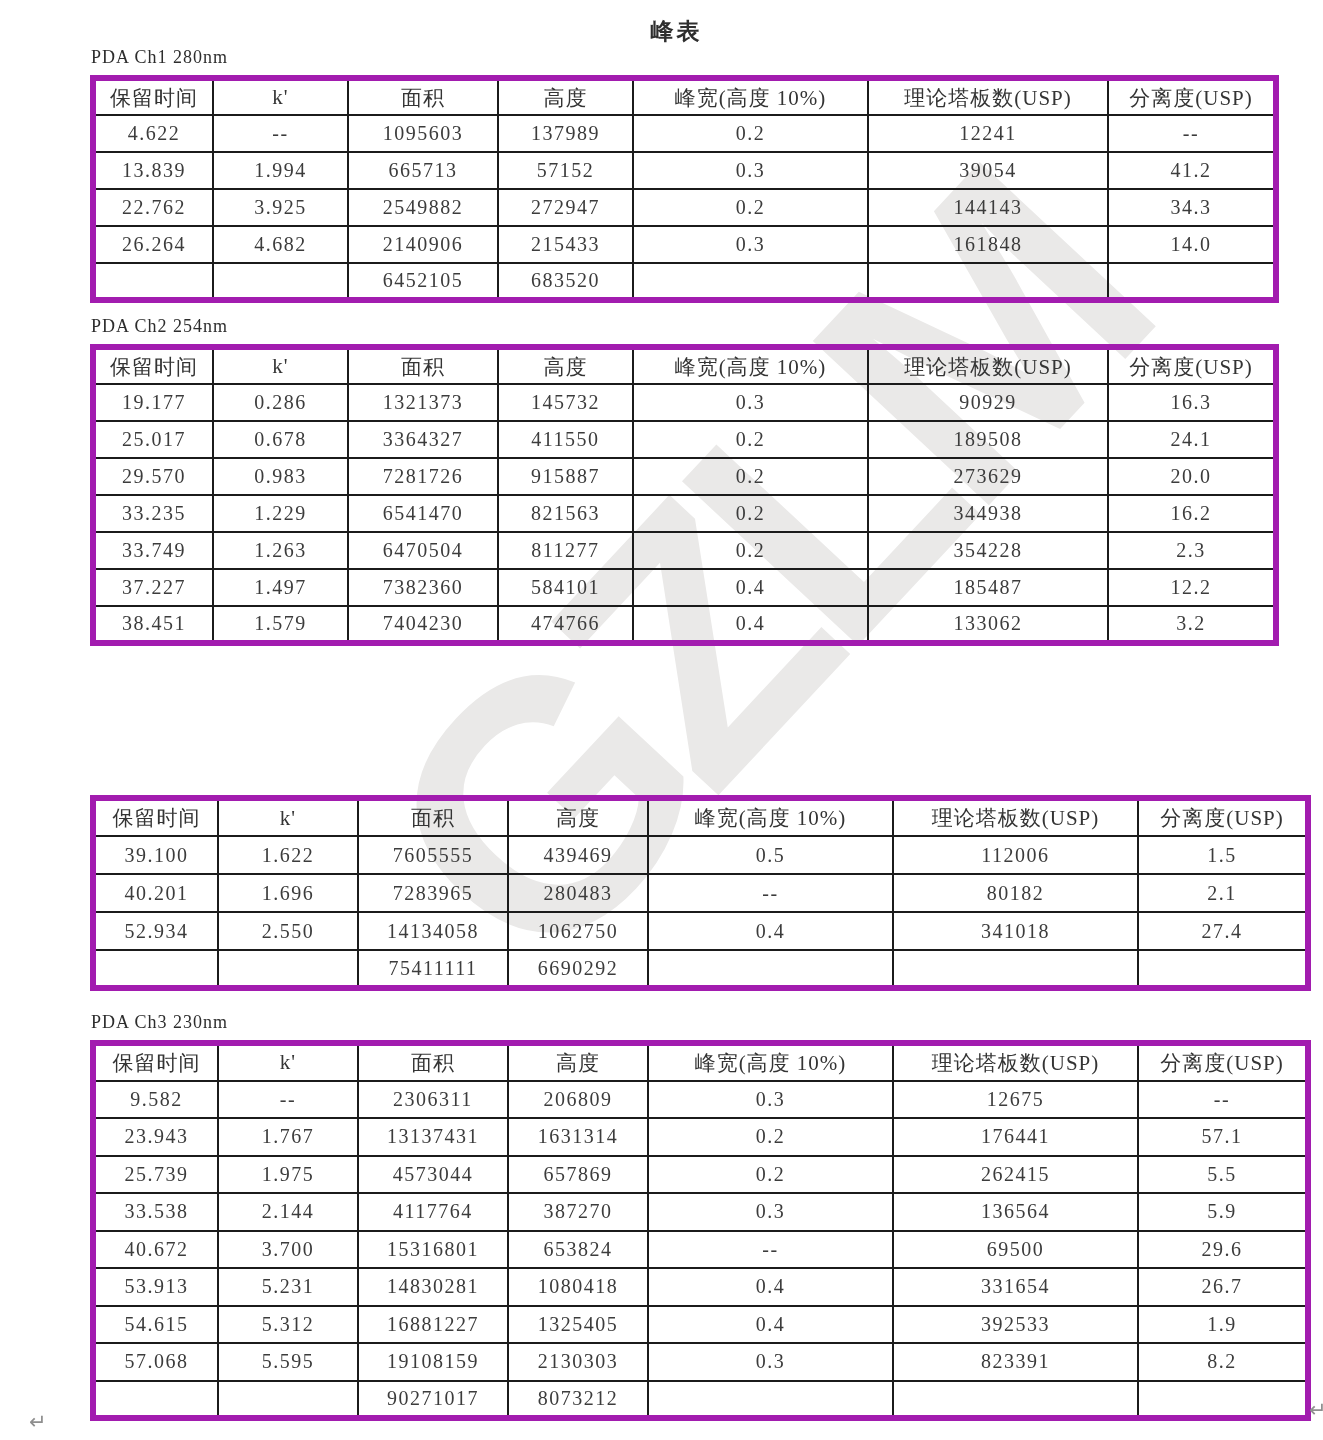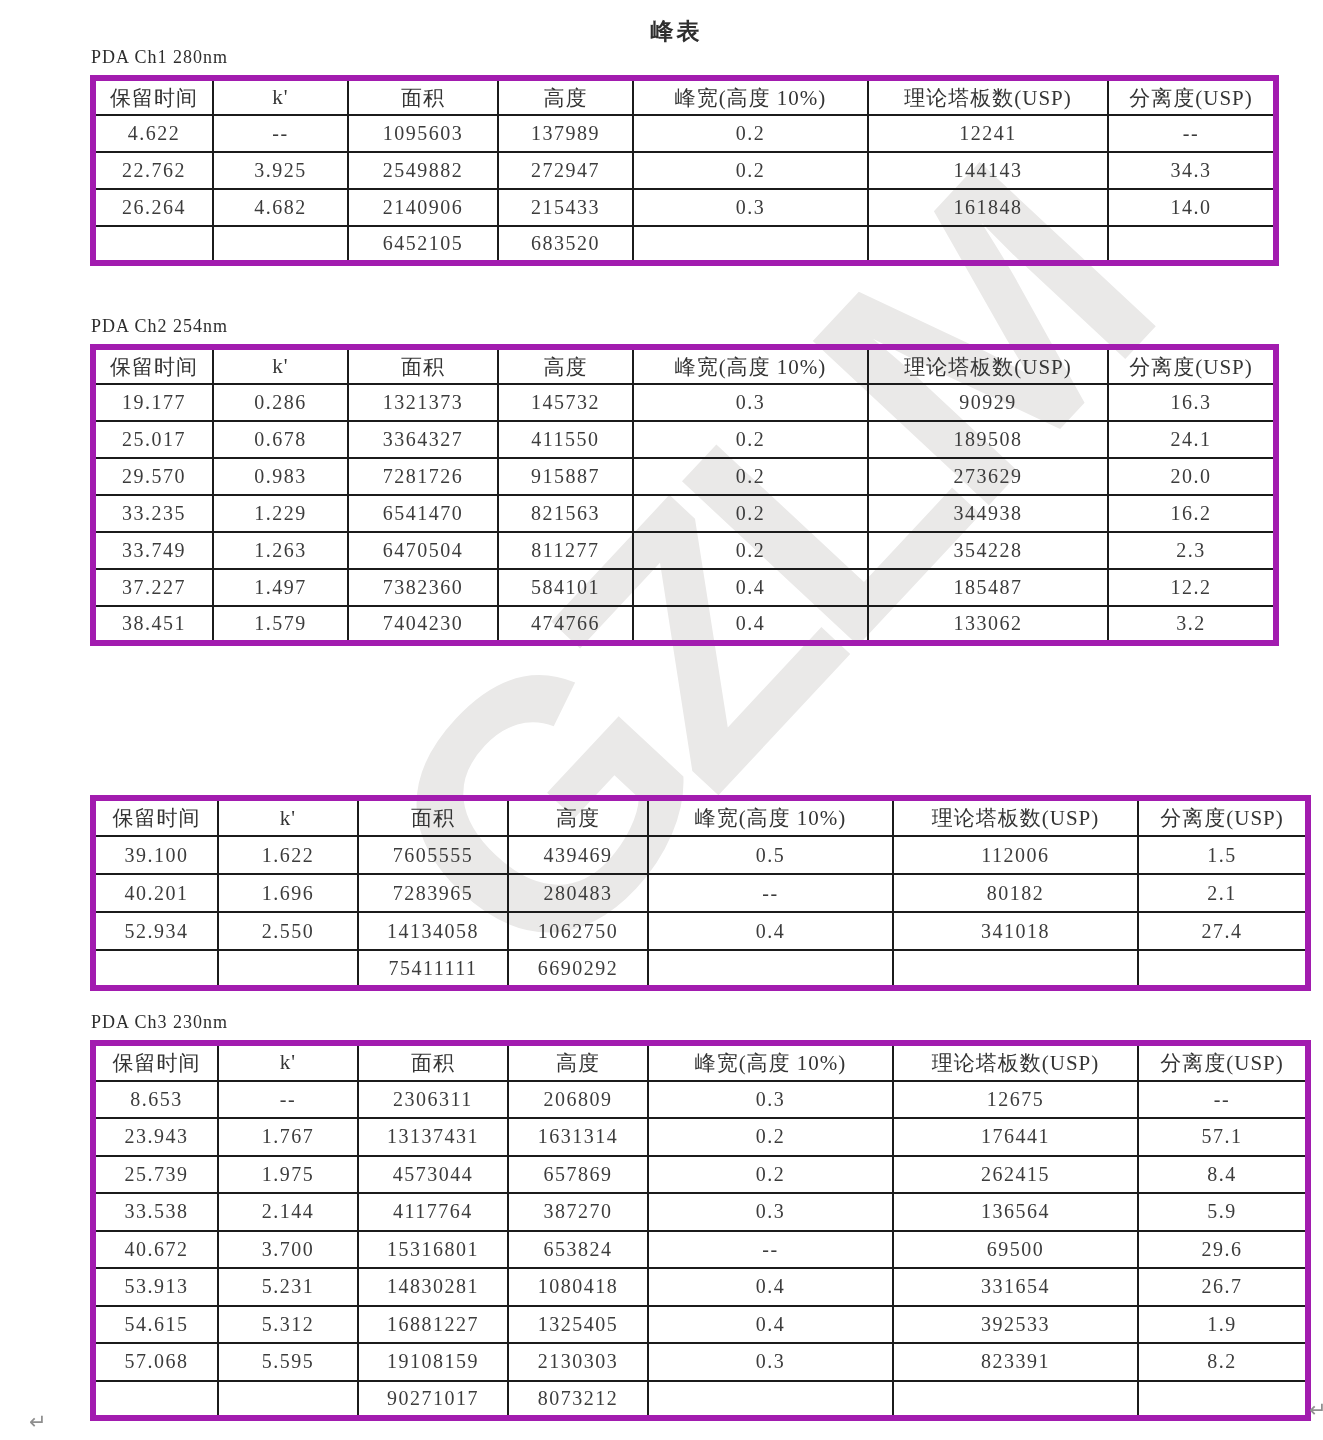--- a/index.html
+++ b/index.html
@@ -129,20 +129,29 @@
           <tr>
             <td>4.622</td>
             <td>--</td>
             <td>1095603</td>
             <td>137989</td>
             <td>0.2</td>
             <td>12241</td>
             <td>--</td>
           </tr>
           <tr>
+            <td>13.839</td>
+            <td>1.994</td>
+            <td>665713</td>
+            <td>57152</td>
+            <td>0.3</td>
+            <td>39054</td>
+            <td>41.2</td>
+          </tr>
+          <tr>
             <td>22.762</td>
             <td>3.925</td>
             <td>2549882</td>
             <td>272947</td>
             <td>0.2</td>
             <td>144143</td>
             <td>34.3</td>
           </tr>
           <tr>
             <td>26.264</td>
@@ -332,21 +341,21 @@
             <th>k'</th>
             <th>面积</th>
             <th>高度</th>
             <th>峰宽(高度 10%)</th>
             <th>理论塔板数(USP)</th>
             <th>分离度(USP)</th>
           </tr>
         </thead>
         <tbody>
           <tr>
-            <td>8.653</td>
+            <td>9.582</td>
             <td>--</td>
             <td>2306311</td>
             <td>206809</td>
             <td>0.3</td>
             <td>12675</td>
             <td>--</td>
           </tr>
           <tr>
             <td>23.943</td>
             <td>1.767</td>
@@ -356,21 +365,21 @@
             <td>176441</td>
             <td>57.1</td>
           </tr>
           <tr>
             <td>25.739</td>
             <td>1.975</td>
             <td>4573044</td>
             <td>657869</td>
             <td>0.2</td>
             <td>262415</td>
-            <td>8.4</td>
+            <td>5.5</td>
           </tr>
           <tr>
             <td>33.538</td>
             <td>2.144</td>
             <td>4117764</td>
             <td>387270</td>
             <td>0.3</td>
             <td>136564</td>
             <td>5.9</td>
           </tr>

